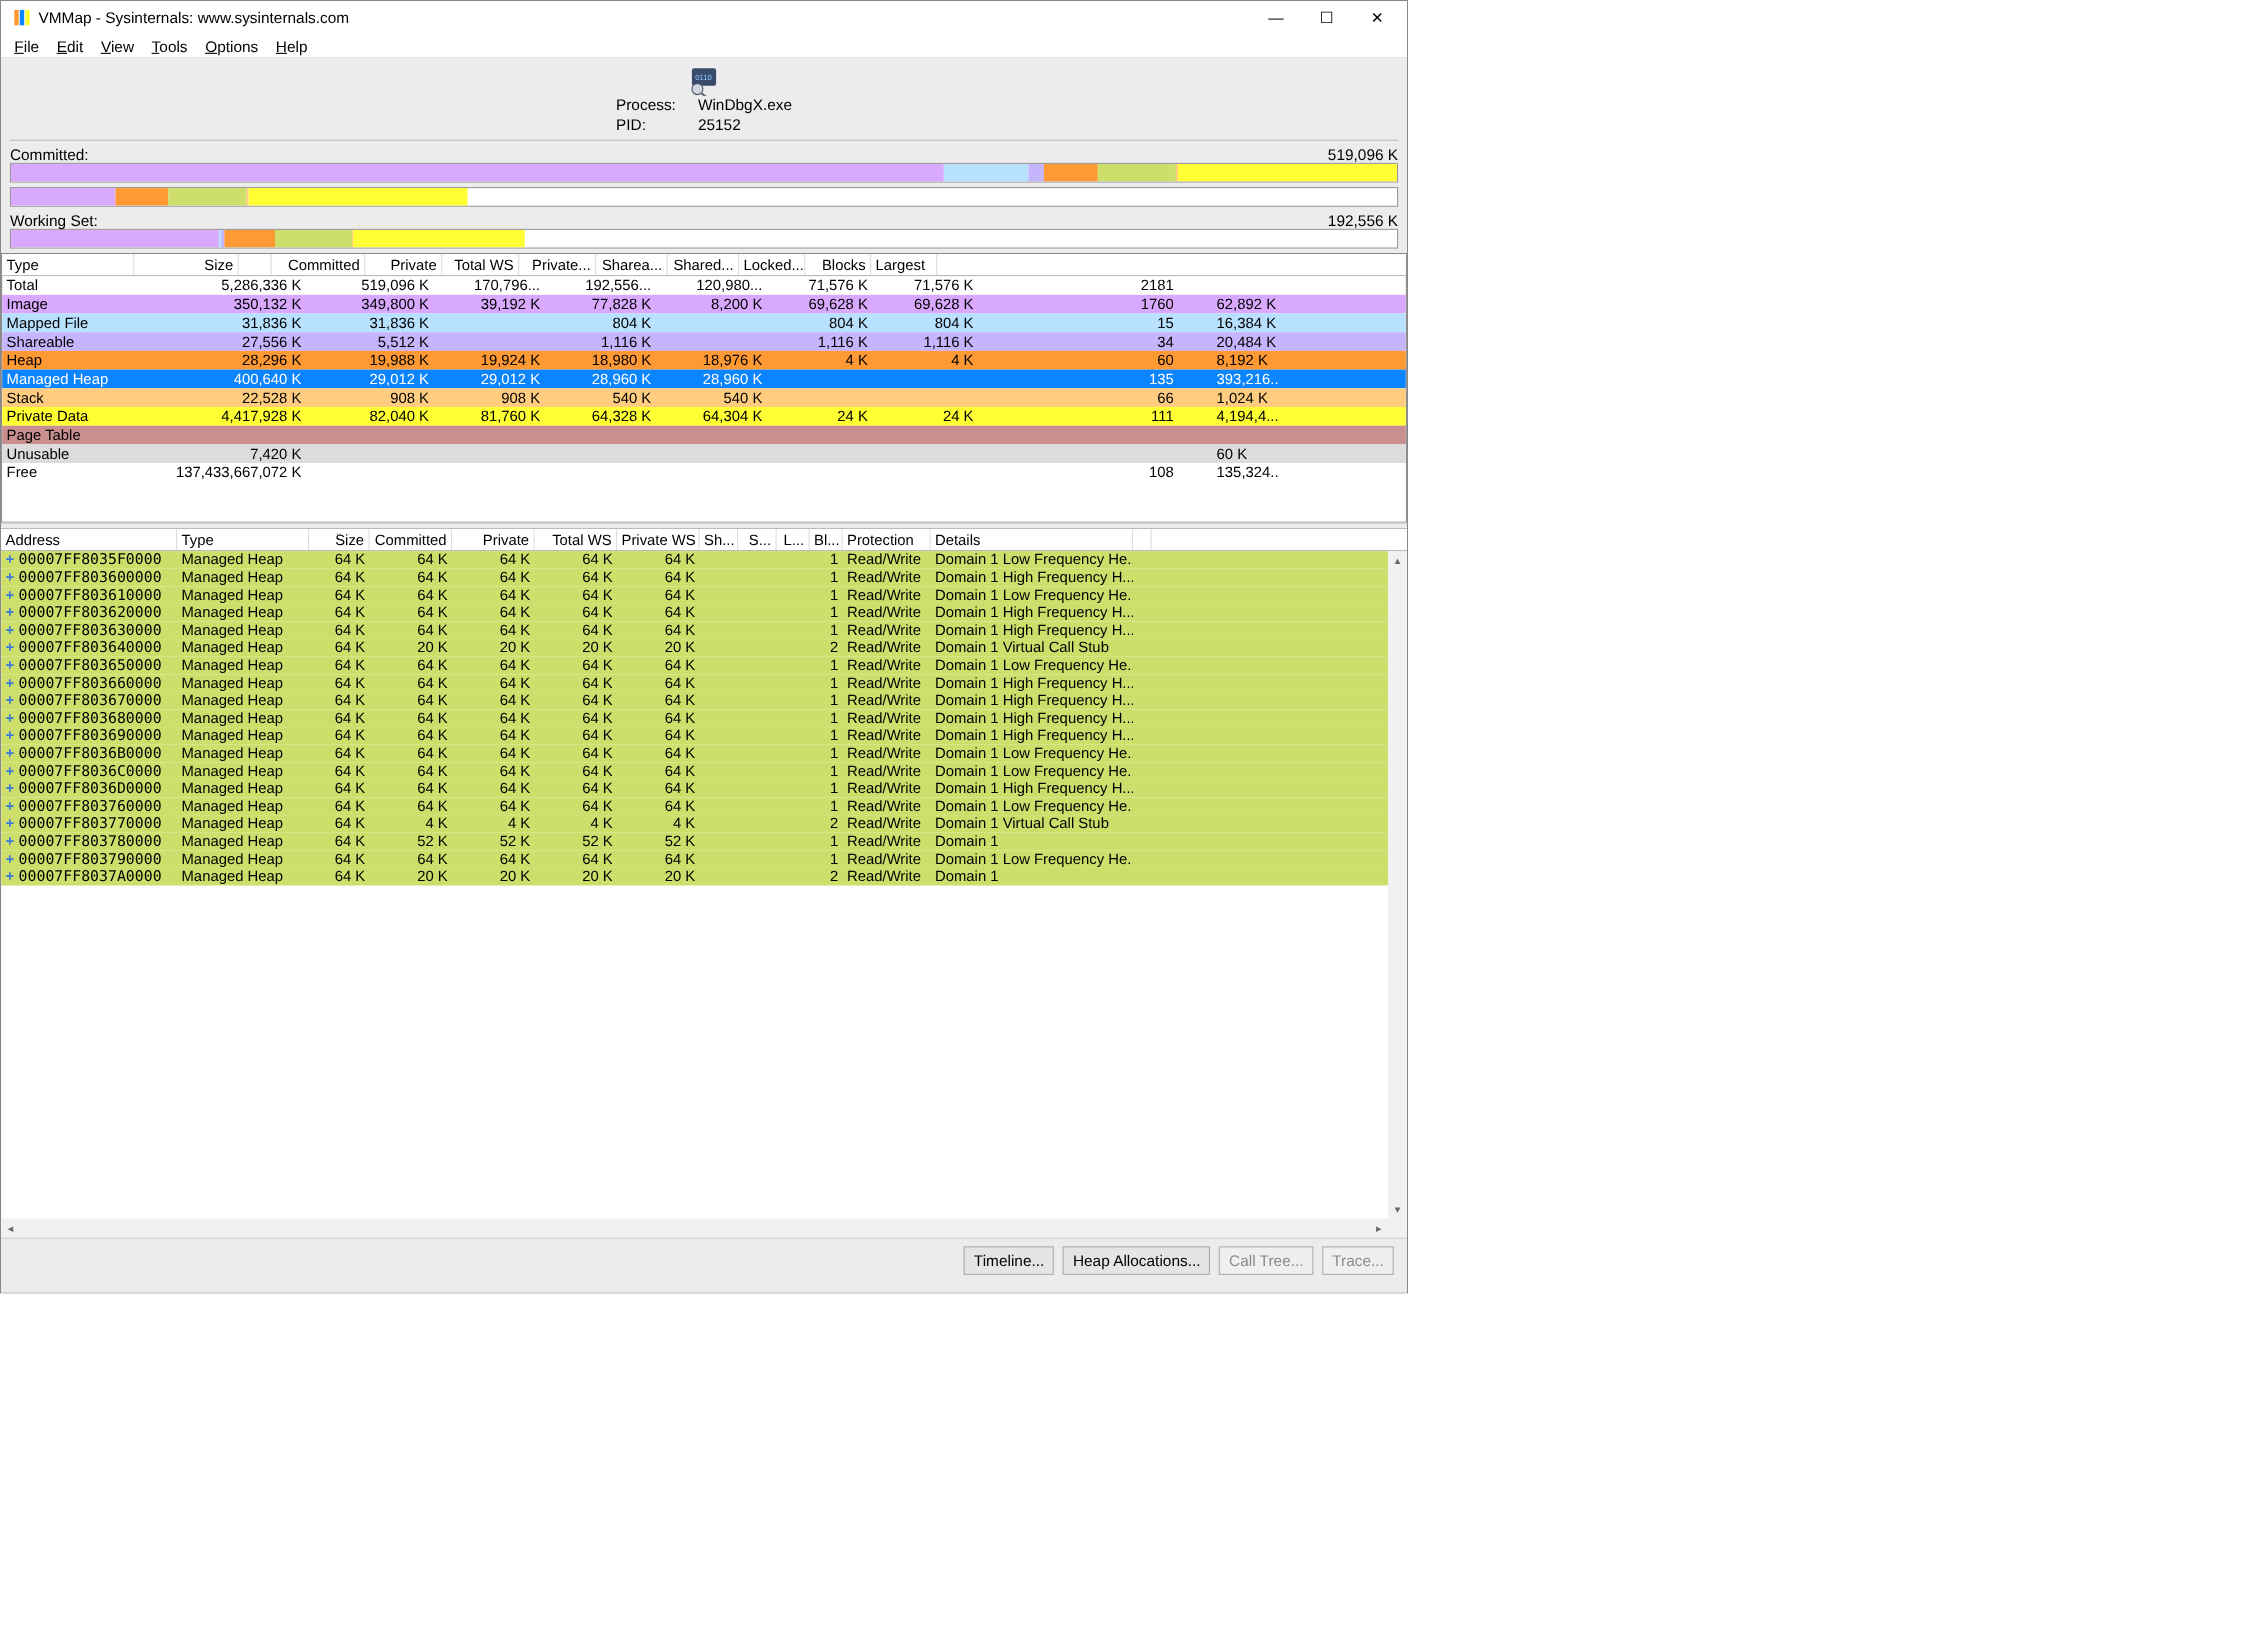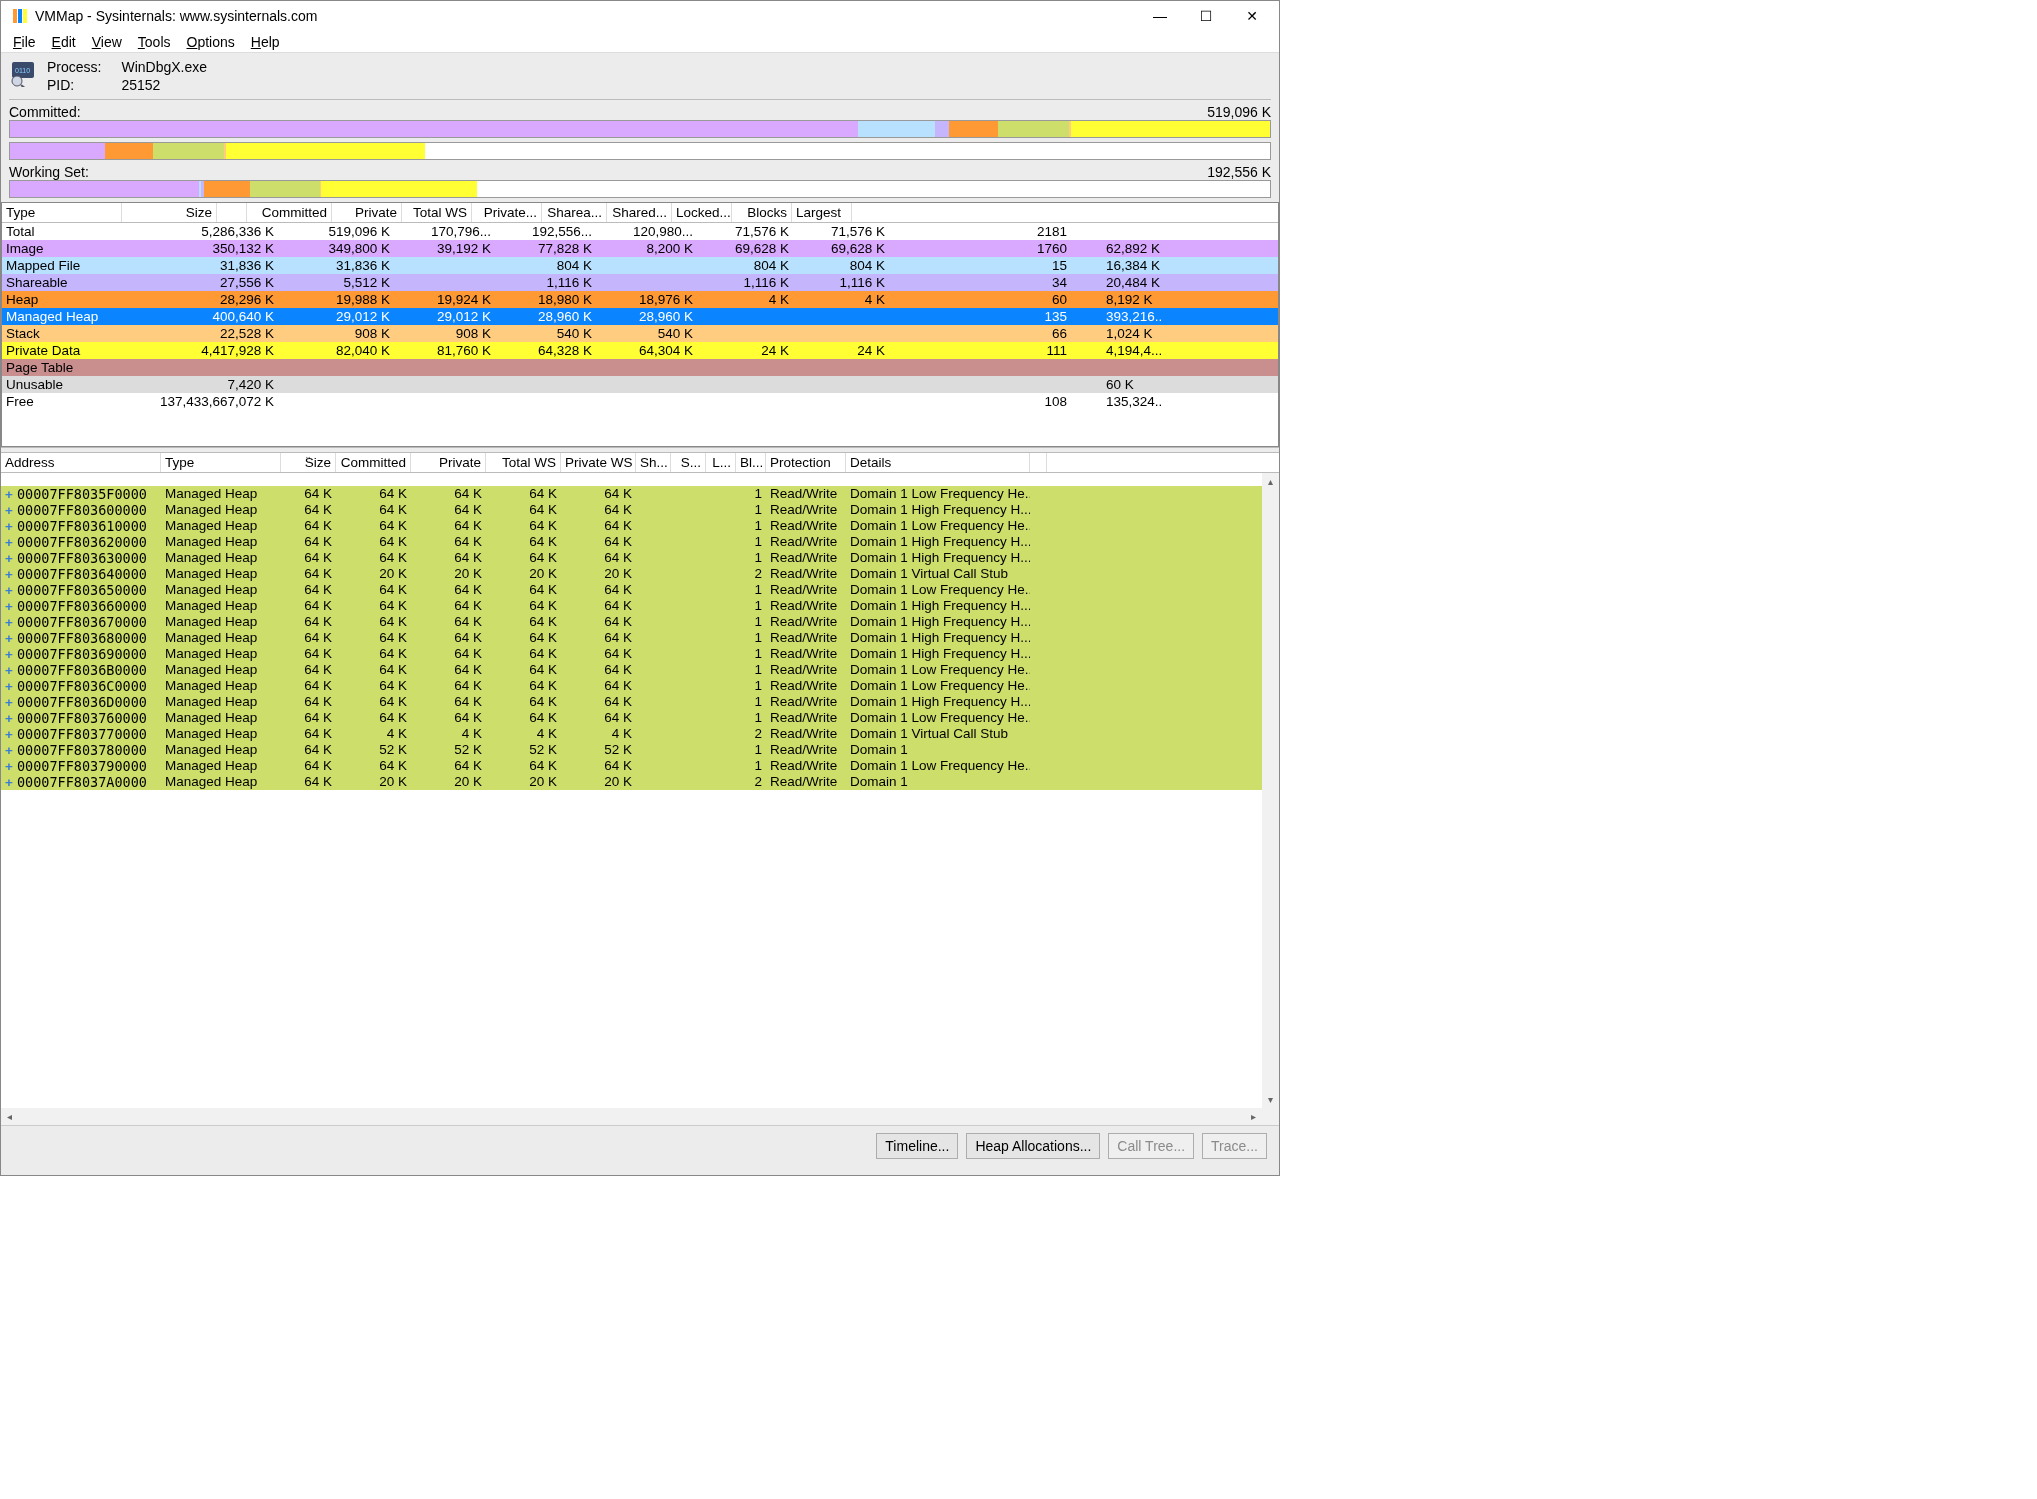--- a/index.html
+++ b/index.html
@@ -45,21 +45,21 @@
   .summary-blank { height:36px; background:#fff; }
 
   .splitter { height:6px; background:#ececec; border-top:1px solid #bbb; border-bottom:1px solid #bbb; cursor:row-resize; }
 
   .bottom-pane { flex:1; display:flex; flex-direction:column; min-height:0; }
   .detail-head { display:grid; grid-template-columns: 160px 120px 55px 75px 75px 75px 75px 35px 35px 30px 30px 80px 184px 17px; background:#fff; border-bottom:1px solid #bbb; font-size:13.5px; }
   .dh-cell { padding:2px 4px; border-right:1px solid #ddd; overflow:hidden; white-space:nowrap; position:relative; }
   .dh-cell.r { text-align:right; }
   .sort-ind { position:absolute; top:-2px; left:50%; transform:translateX(-50%); font-size:9px; color:#555; }
   .detail-body { flex:1; overflow:hidden; position:relative; }
-  .detail-rows { position:absolute; inset:0 17px 17px 0; overflow:hidden;margin-top:13px; }
+  .detail-rows { position:absolute; inset:0 17px 17px 0; overflow:hidden; }
   .detail-row { display:grid; grid-template-columns: 160px 120px 55px 75px 75px 75px 75px 35px 35px 30px 30px 80px 184px; font-size:13.5px; }
   .dr-cell { padding:0 4px; overflow:hidden; white-space:nowrap; }
   .dr-cell.r { text-align:right; }
   .detail-row.mheap { background:#cdde6b; }
   .expander { color:#3a7bd5; font-weight:bold; margin-right:4px; cursor:pointer; }
   .bottom-vscroll { position:absolute; top:0; right:0; bottom:17px; width:17px; background:#f1f1f1; display:flex; flex-direction:column; align-items:center; justify-content:space-between; font-size:10px; color:#666; }
   .bottom-hscroll { position:absolute; left:0; right:17px; bottom:0; height:17px; background:#f1f1f1; display:flex; align-items:center; justify-content:space-between; font-size:10px; color:#666; }
   .scroll-btn { width:17px; height:17px; display:flex; align-items:center; justify-content:center; }
   .scroll-corner { position:absolute; right:0; bottom:0; width:17px; height:17px; background:#f1f1f1; }
 
@@ -94,21 +94,21 @@
   <div class="menubar" id="menubar">
       <div class="menu-item"><span class="ul">F</span>ile</div>
       <div class="menu-item"><span class="ul">E</span>dit</div>
       <div class="menu-item"><span class="ul">V</span>iew</div>
       <div class="menu-item"><span class="ul">T</span>ools</div>
       <div class="menu-item"><span class="ul">O</span>ptions</div>
       <div class="menu-item"><span class="ul">H</span>elp</div>
     </div>
 
   <div class="section" style="padding-top:6px;">
-    <div style="display:flex; gap:10px; padding-bottom:6px; border-bottom:1px solid #bbb;">
+    <div style="display:flex; align-items:center; padding-bottom:6px; border-bottom:1px solid #bbb;flex-direction:column;">
       <span class="proc-icon">
         <svg viewBox="0 0 28 28">
             <rect x="3" y="3" width="22" height="16" rx="2" fill="#3a4a6b"></rect>
             <text x="6" y="14" font-size="7" fill="#8cf">0110</text>
             <circle cx="8" cy="22" r="5" fill="#cfd6e4" stroke="#556"></circle>
             <line x1="12" y1="26" x2="17" y2="30" stroke="#556" stroke-width="2"></line>
           </svg>
       </span>
       <div class="proc-grid">
         <span>Process:</span>

